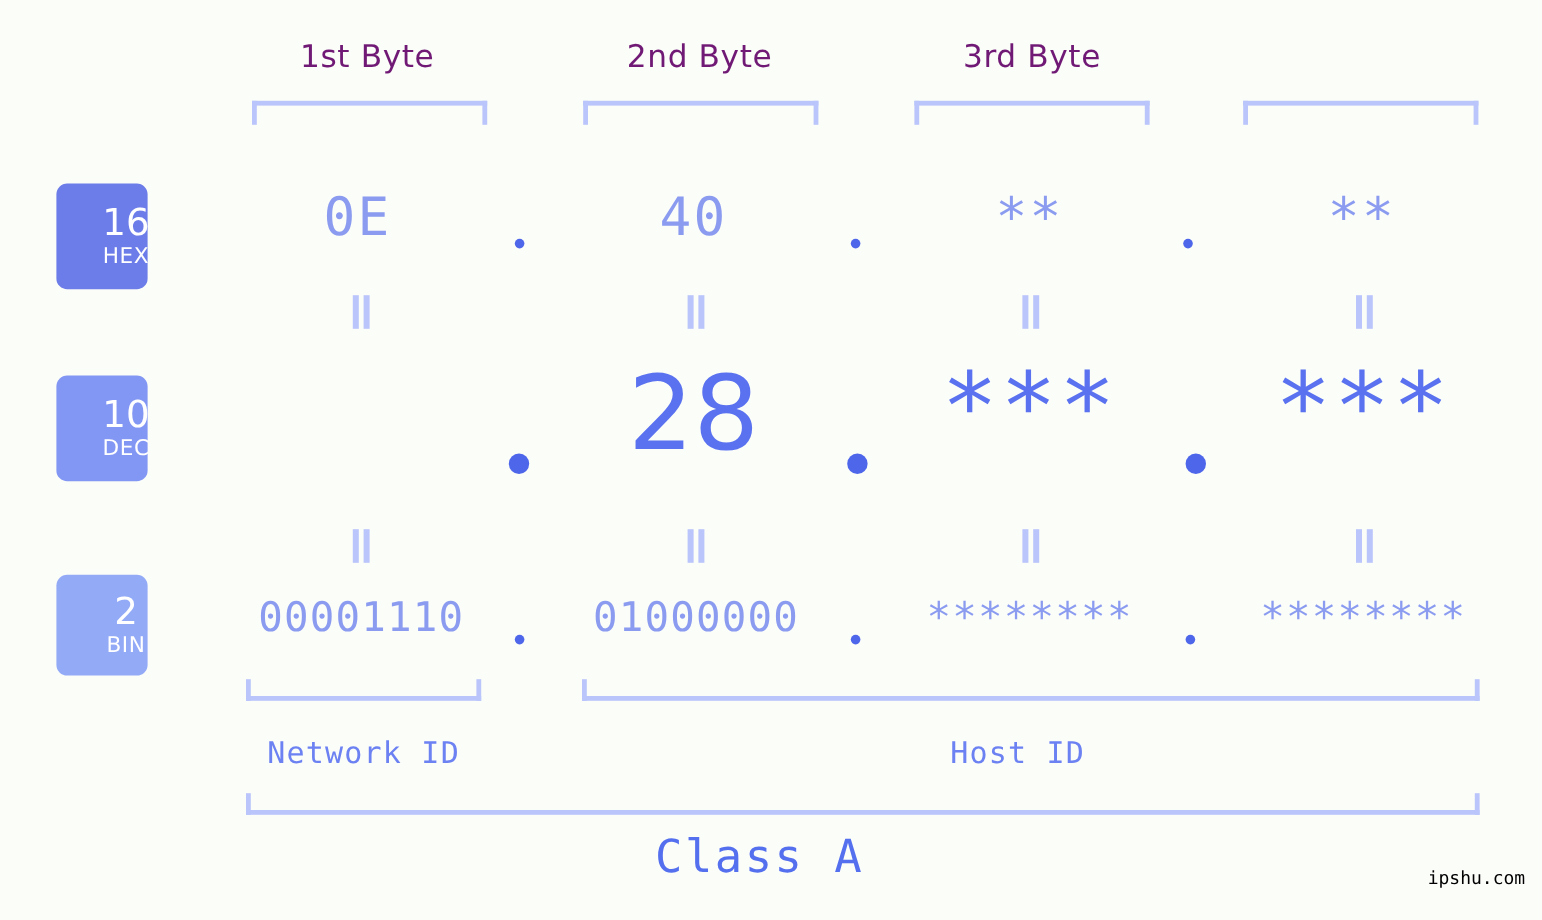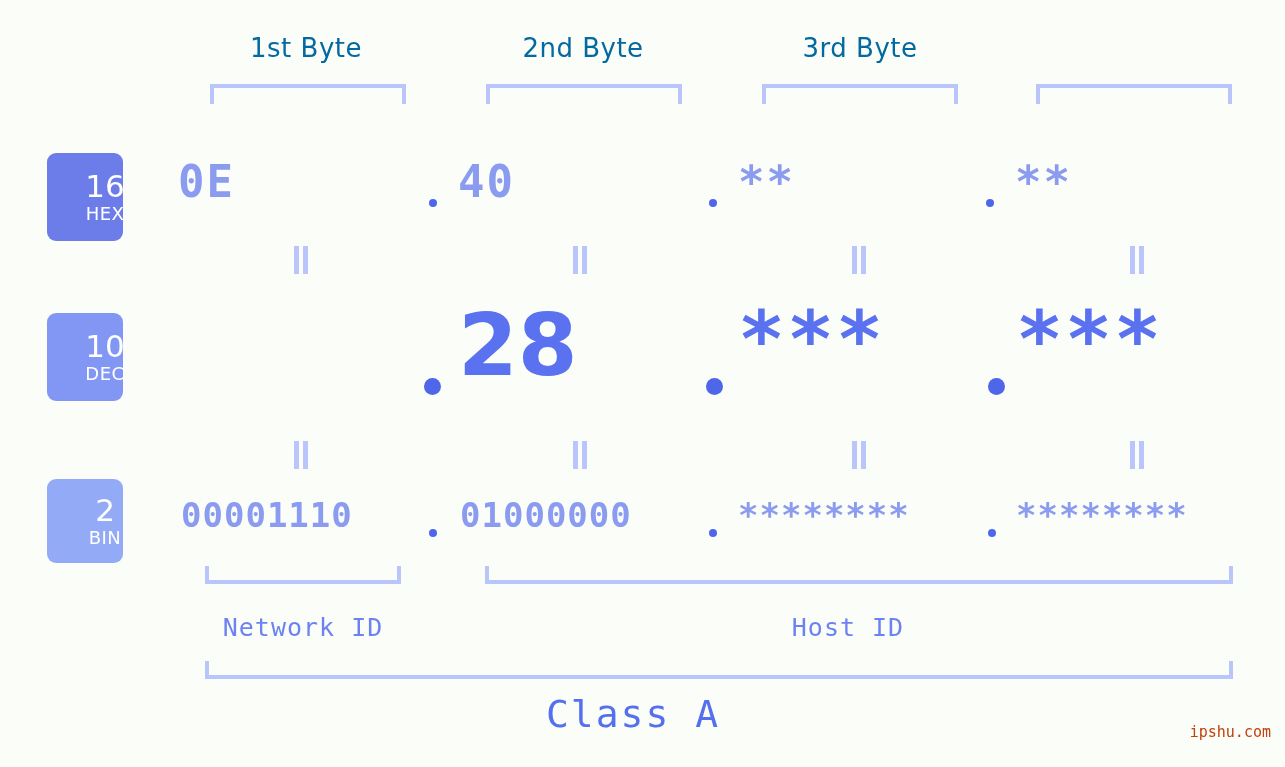--- a/index.html
+++ b/index.html
@@ -20,21 +20,21 @@
   }
 
   
   .byte-label {
     position: absolute;
     top: 33px;
     width: 240px;
     text-align: center;
     font-family: "DejaVu Sans", sans-serif;
     font-size: 26px;
-    color: #0369a1;
+    color: #701a75;
     letter-spacing: 0.5px;
     white-space: nowrap;
   }
 
   
   .bracket-down {
     position: absolute;
     height: 20px;
     border-top: 4px solid #b9c5fb;
     border-left: 4px solid #b9c5fb;
@@ -78,23 +78,23 @@
     margin-top: 3px;
     letter-spacing: 0.5px;
   }
   .badge-hex { top: 153px; height: 88px; background: #6c7ce8; }
   .badge-dec { top: 313px; height: 88px; background: #8296f3; }
   .badge-bin { top: 479px; height: 84px; background: #93aaf7; }
 
   
   .cell {
     position: absolute;
-    white-space: nowrap;
-    font-family: "DejaVu Sans Mono", monospace;
-    font-weight: bold;
+    text-align: center;
+    white-space: nowrap;
+    font-family: "DejaVu Sans Mono", monospace;
   }
 
   
   .hex-val {
     top: 156px;
     width: 240px;
     font-size: 44px;
     color: #8b9cf0;
     letter-spacing: 2px;
   }
@@ -173,21 +173,21 @@
     letter-spacing: 2px;
   }
 
   
   .watermark {
     position: absolute;
     right: 14px;
     bottom: 26px;
     font-family: "DejaVu Sans Mono", monospace;
     font-size: 15px;
-    color: #c2410c;
+    color: #000000;
     letter-spacing: 0px;
   }
 </style>
 </head>
 <body>
 
 <div id="stage">
 
   <div class="byte-label" style="left:186px">1st Byte</div>
   <div class="byte-label" style="left:463px">2nd Byte</div>

